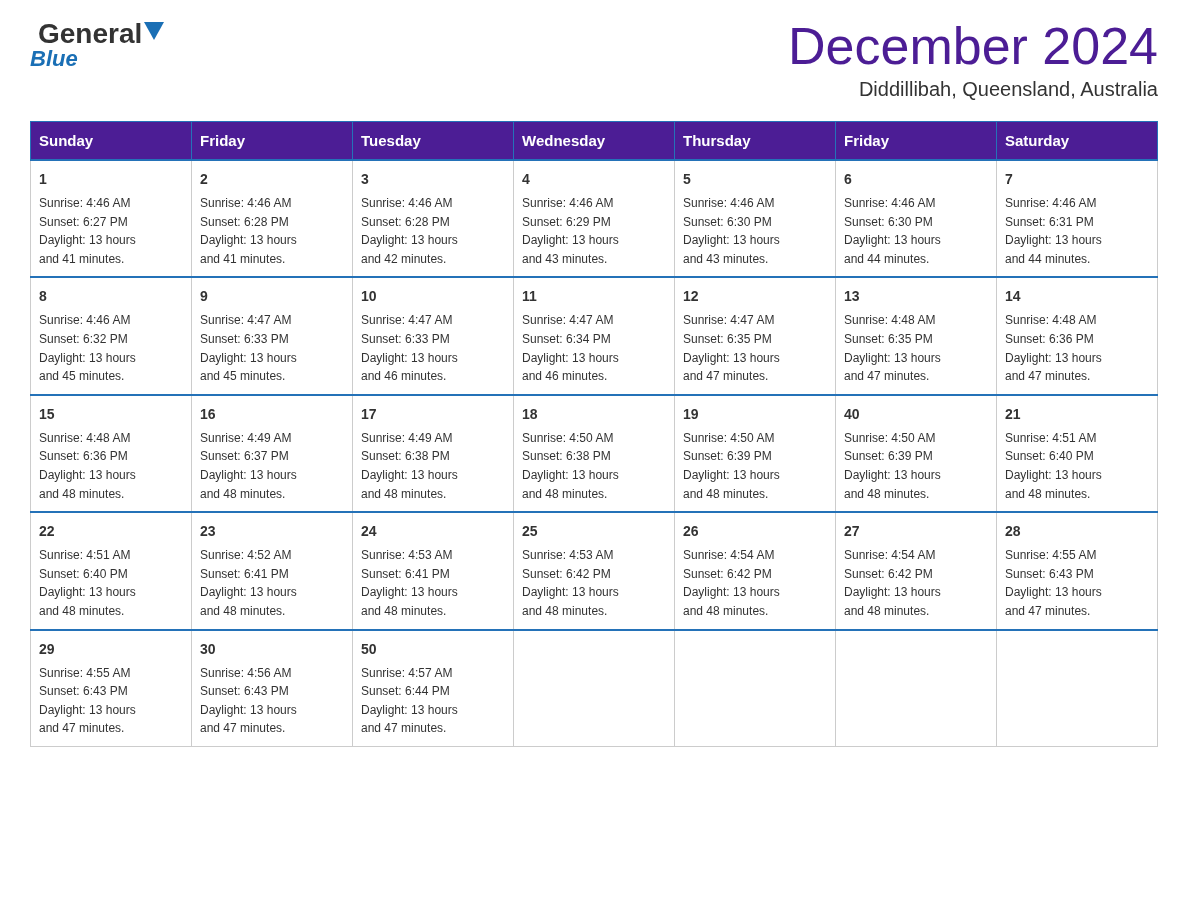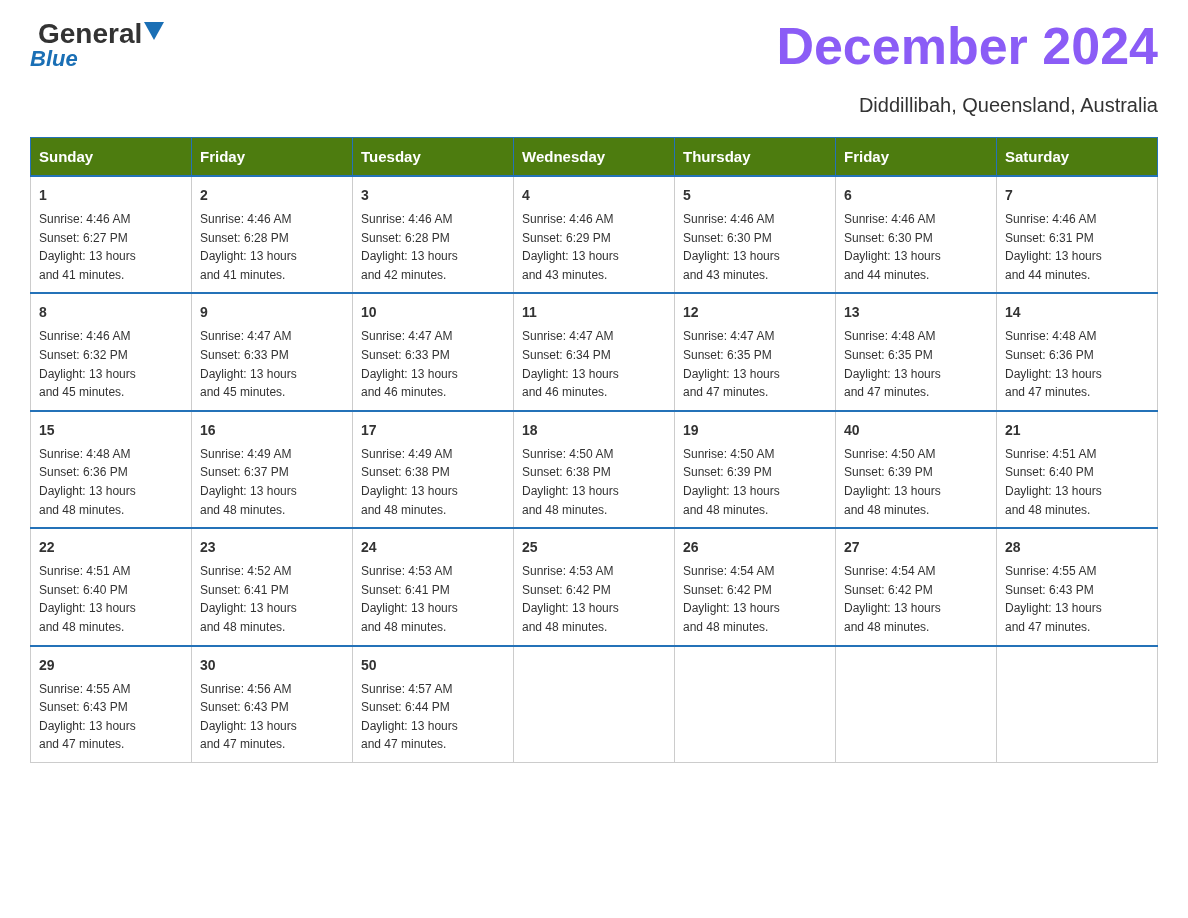--- a/index.html
+++ b/index.html
@@ -33,36 +33,36 @@
       font-size: 22px;
       font-weight: bold;
       margin-top: -2px;
       font-style: italic;
     }
     .title-area {
       text-align: right;
     }
     .month-title {
       font-size: 52px;
-      font-weight: bold;
-      color: #8b5cf6;
+      font-weight: normal;
+      color: #4c1d95;
       line-height: 1;
     }
     .location {
       font-size: 20px;
       color: #333;
-      margin-top: 22px;
+      margin-top: 6px;
     }
     .calendar {
       width: 100%;
       border-collapse: collapse;
       border: 1px solid #999;
     }
     .calendar th {
-      background-color: #4d7c0f;
+      background-color: #4c1d95;
       color: #fff;
       padding: 10px 8px;
       font-size: 15px;
       font-weight: bold;
       text-align: left;
       border: 1px solid #2472b8;
     }
     .calendar td {
       vertical-align: top;
       padding: 8px;

